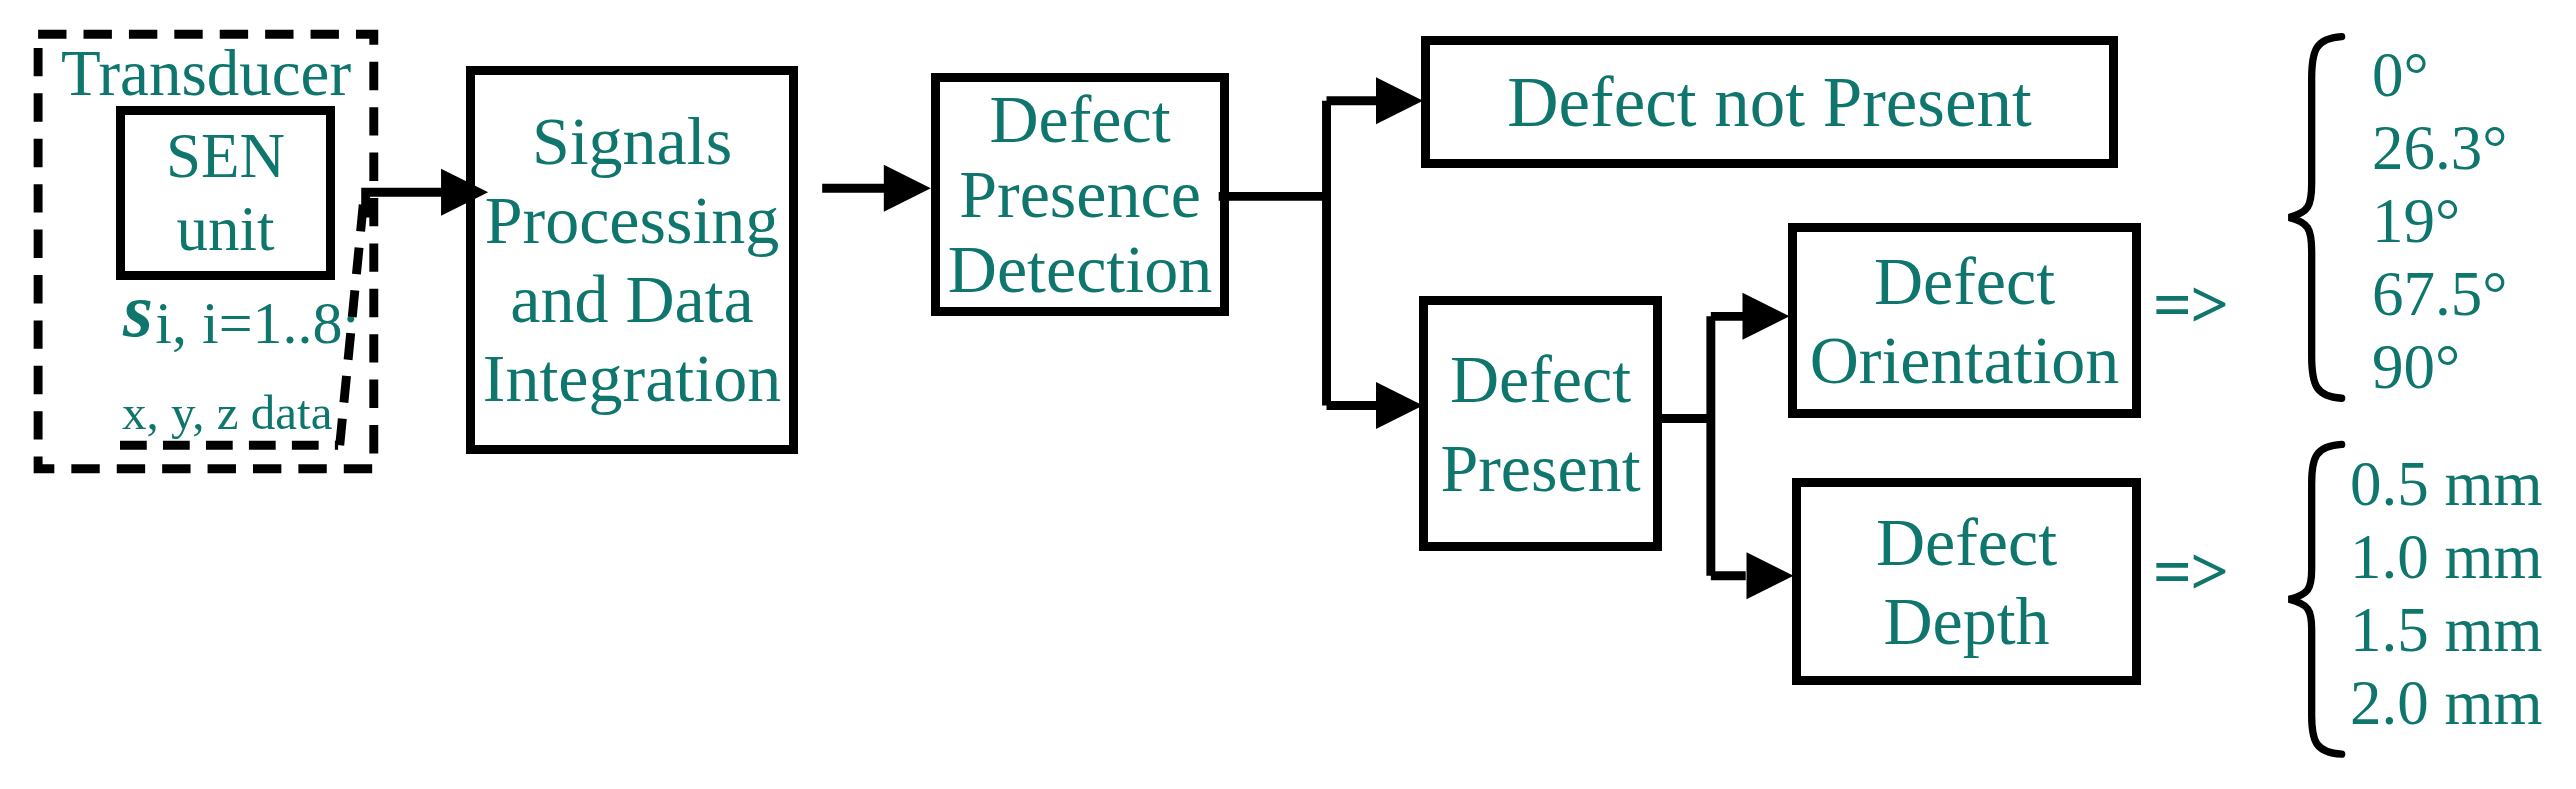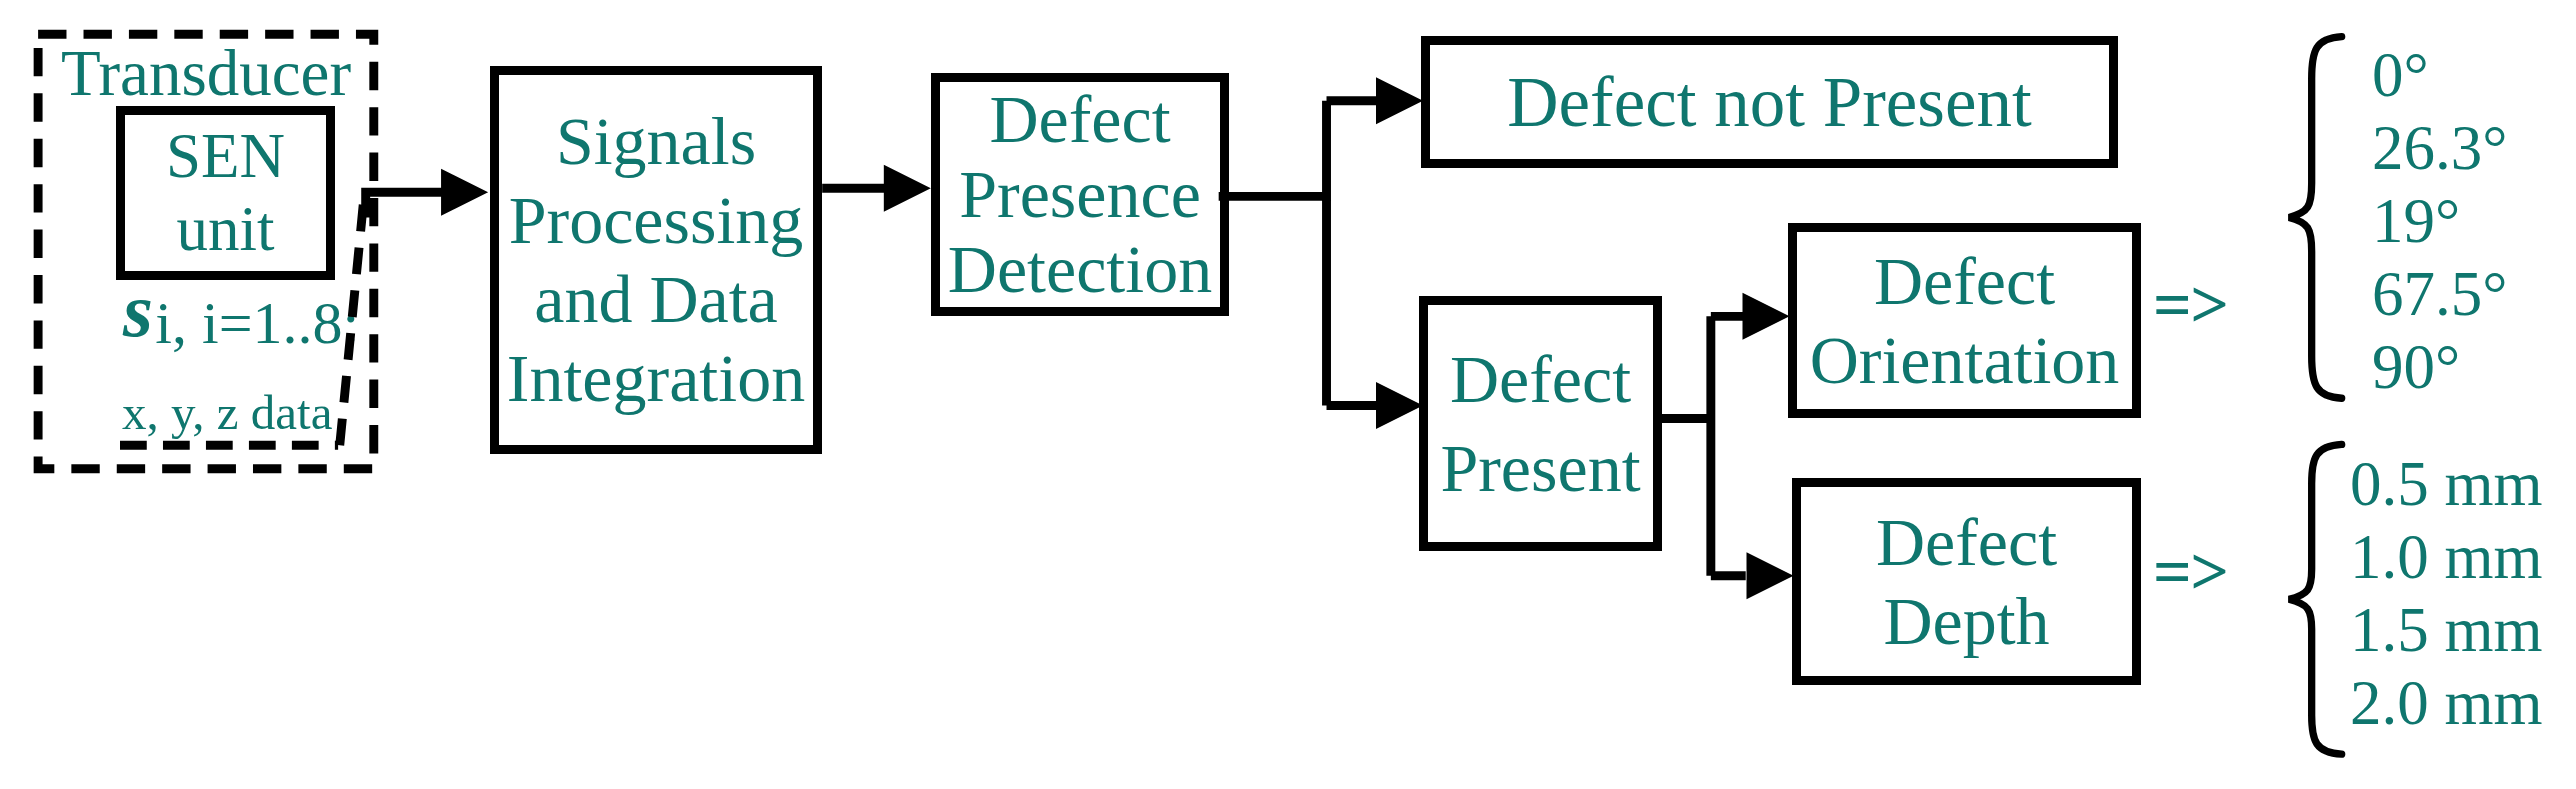--- a/index.html
+++ b/index.html
@@ -34,21 +34,21 @@
     text-align: center; font-size: 65px; line-height: 65px; white-space: nowrap;
   }
   #sen-box { left: 116px; top: 106px; width: 219px; height: 174px; }
   #sen-box .bline { font-size: 63px; line-height: 73px; }
 
   #signal-vector-label { position: absolute; left: 123px; top: 272px; white-space: nowrap; line-height: 77px; }
   #signal-vector-label .sym { font-style: italic; font-weight: bold; font-size: 77px; }
   #signal-vector-label .sub { font-size: 60px; position: relative; top: 6.5px; margin-left: 2.4px; }
   #signal-data-label { position: absolute; left: 122px; top: 388px; font-size: 49px; line-height: 49px; white-space: nowrap; }
 
-  #processing-box { left: 490px;  top: 66px;  width: 332px; height: 388px; }
+  #processing-box { left: 466px;  top: 66px;  width: 332px; height: 388px; }
   #detection-box  { left: 931px; top: 73px;  width: 298px; height: 243px; }
   #detection-box .bline { line-height: 75px; }
   #not-present-box{ left: 1421px; top: 36px;  width: 697px; height: 132px; }
   #not-present-box .bline { font-size: 71px; line-height: 81px; }
   #present-box    { left: 1419px; top: 296px; width: 243px; height: 255px; }
   #present-box .bline { line-height: 89px; }
   #orientation-box{ left: 1788px; top: 223px; width: 353px; height: 195px; }
   #depth-box      { left: 1792px; top: 478px; width: 349px; height: 207px; }
 
   .implies {

